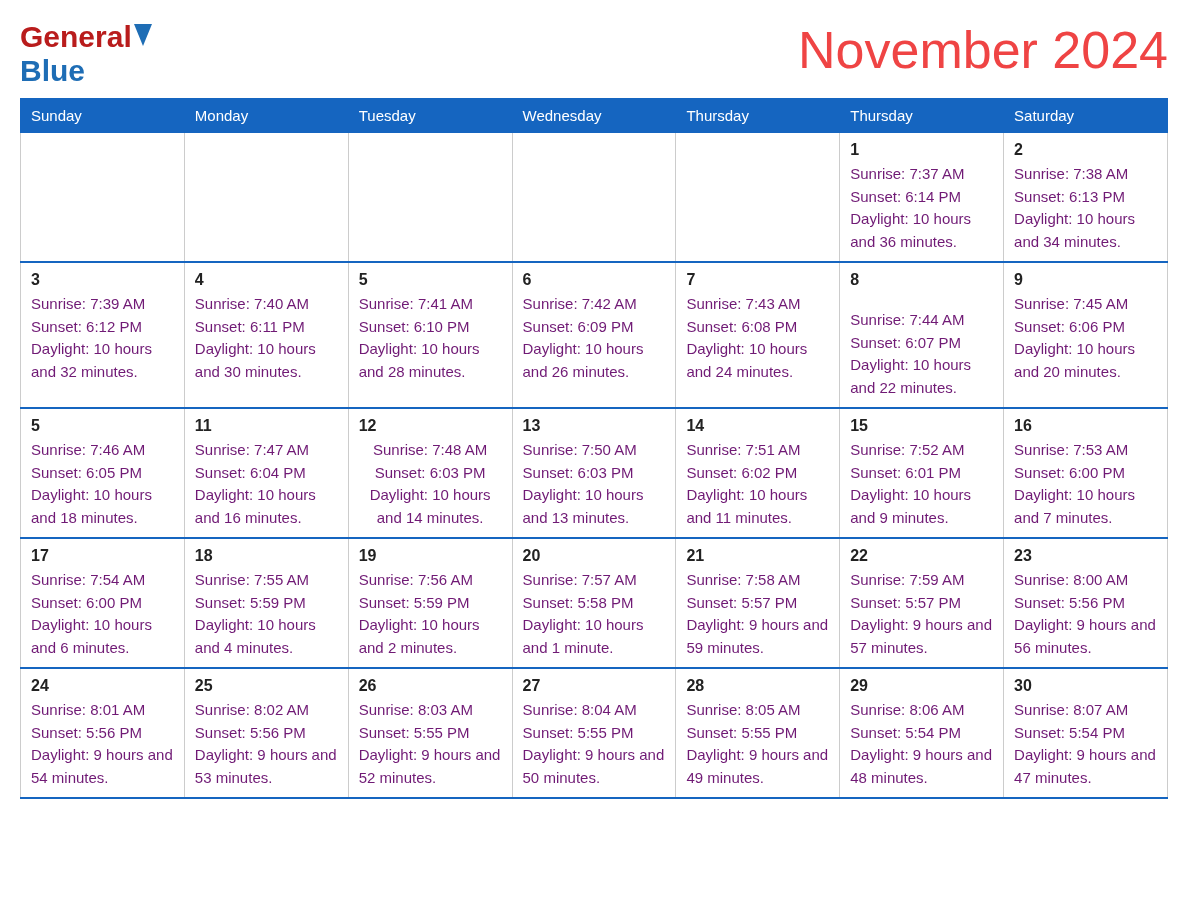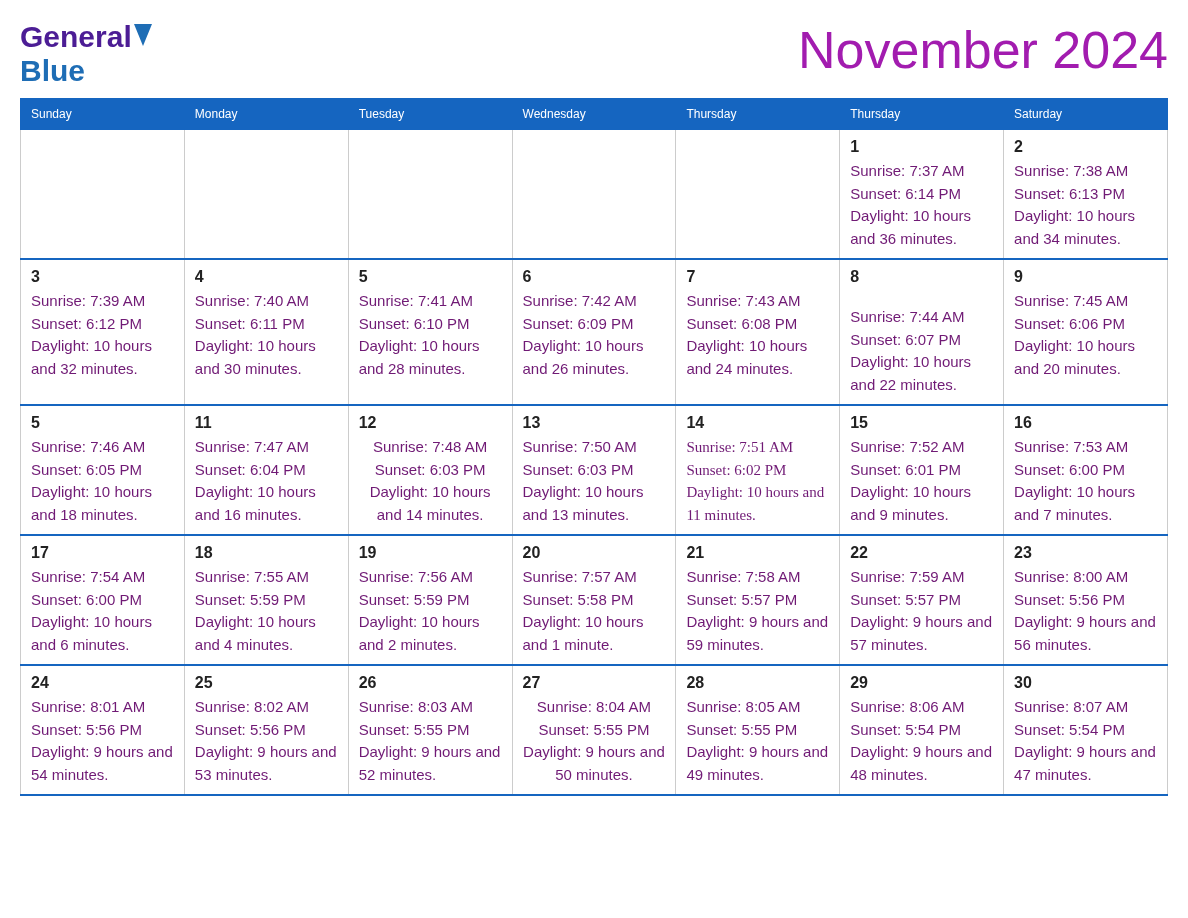--- a/index.html
+++ b/index.html
@@ -20,38 +20,38 @@
       display: flex;
       flex-direction: column;
       align-items: flex-start;
     }
     .title-section {
       text-align: right;
     }
     .month-title {
       font-size: 52px;
       font-weight: normal;
-      color: #a21caf;
+      color: #ef4444;
     }
     .location-title {
       font-size: 20px;
       color: #444;
       margin-top: 4px;
     }
     .calendar {
       width: 100%;
       border-collapse: collapse;
       margin-top: 10px;
     }
     .calendar thead tr {
       background-color: #1565c0;
     }
     .calendar thead th {
       color: #fff;
-      font-size: 12px;
+      font-size: 15px;
       font-weight: normal;
       padding: 8px 10px;
       text-align: left;
       border: 1px solid #1565c0;
       margin-left: 44px;
     }
     .calendar tbody tr {
       border-bottom: 2px solid #1565c0;
     }
     .calendar tbody td {
@@ -79,21 +79,21 @@
     .empty-cell {
       background: #fff;
     }
     .logo-wrapper {
       display: flex;
       align-items: center;
     }
     .logo-text-general {
       font-size: 30px;
       font-weight: bold;
-      color: #4c1d95;
+      color: #b91c1c;
     }
     .logo-arrow-shape {
       display: inline-block;
       margin-left: 2px;
       vertical-align: middle;
     }
     .logo-text-blue {
       font-size: 30px;
       font-weight: bold;
       color: #1e6db5;
@@ -221,21 +221,21 @@
 Daylight: 10 hours and 14 minutes.</div>
         </td>
         <td>
           <span class="day-number">13</span>
           <div class="day-info" style="white-space: pre-line;">Sunrise: 7:50 AM
 Sunset: 6:03 PM
 Daylight: 10 hours and 13 minutes.</div>
         </td>
         <td>
           <span class="day-number">14</span>
-          <div class="day-info" style="white-space: pre-line; font-family: Liberation Serif, serif;">Sunrise: 7:51 AM
+          <div class="day-info" style="white-space: pre-line;">Sunrise: 7:51 AM
 Sunset: 6:02 PM
 Daylight: 10 hours and 11 minutes.</div>
         </td>
         <td>
           <span class="day-number">15</span>
           <div class="day-info" style="white-space: pre-line;">Sunrise: 7:52 AM
 Sunset: 6:01 PM
 Daylight: 10 hours and 9 minutes.</div>
         </td>
         <td>
@@ -303,21 +303,21 @@
 Daylight: 9 hours and 53 minutes.</div>
         </td>
         <td>
           <span class="day-number">26</span>
           <div class="day-info" style="white-space: pre-line;">Sunrise: 8:03 AM
 Sunset: 5:55 PM
 Daylight: 9 hours and 52 minutes.</div>
         </td>
         <td>
           <span class="day-number">27</span>
-          <div class="day-info" style="white-space: pre-line; text-align: center;">Sunrise: 8:04 AM
+          <div class="day-info" style="white-space: pre-line;">Sunrise: 8:04 AM
 Sunset: 5:55 PM
 Daylight: 9 hours and 50 minutes.</div>
         </td>
         <td>
           <span class="day-number">28</span>
           <div class="day-info" style="white-space: pre-line;">Sunrise: 8:05 AM
 Sunset: 5:55 PM
 Daylight: 9 hours and 49 minutes.</div>
         </td>
         <td>

